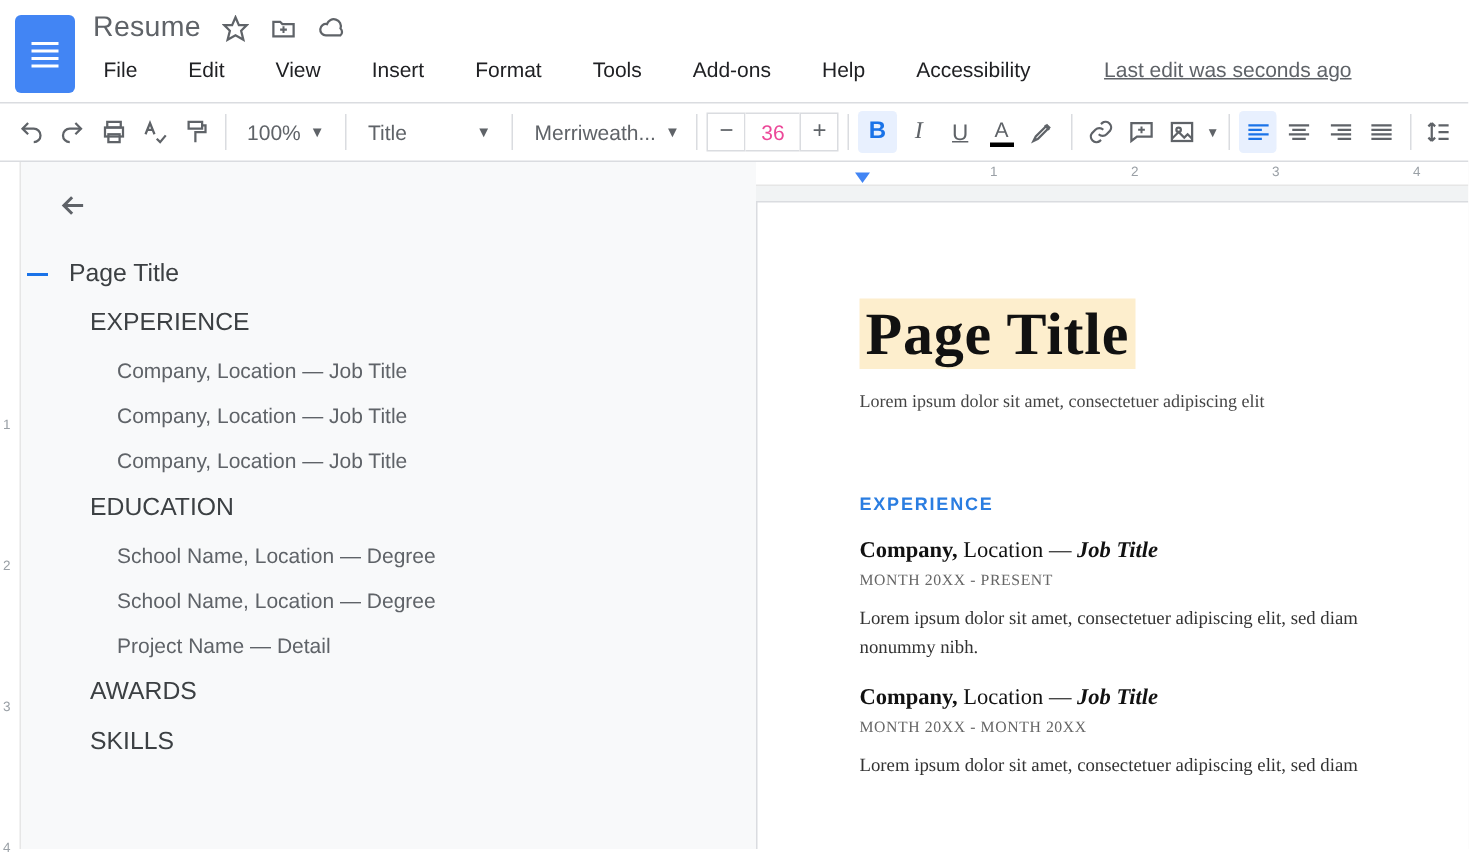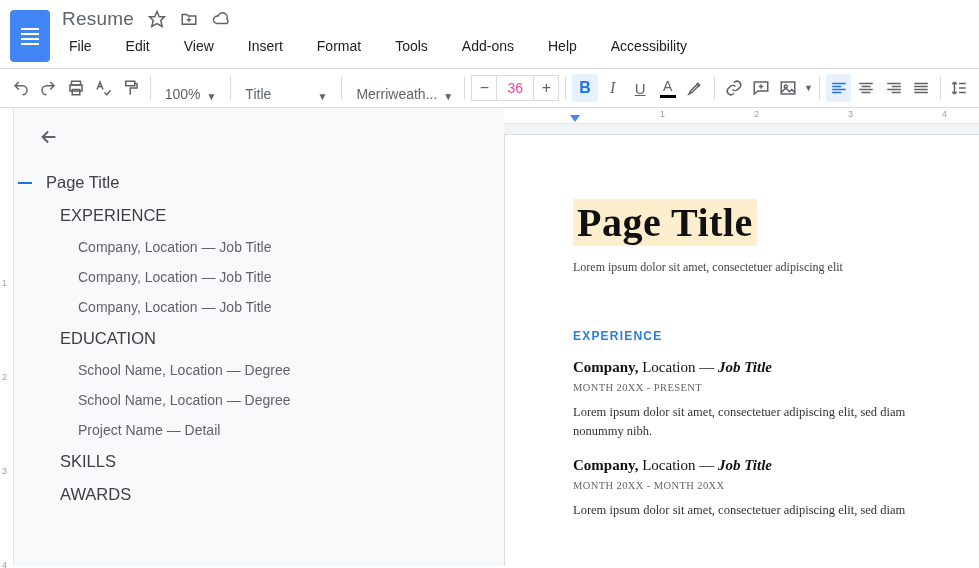--- a/index.html
+++ b/index.html
@@ -54,21 +54,21 @@
     padding: 0 8px;
     gap: 2px;
     margin-top: 6px;
   }
   .tbtn {
     width:28px; height:28px; display:flex; align-items:center; justify-content:center;
     color:#5f6368; border-radius:3px; cursor:pointer;
   }
   .sep { width:1px; height:24px; background:#dadce0; margin:0 4px; }
   .combo {
-    display:flex; align-items:flex-end; gap:6px;
+    display:flex; align-items:center; gap:6px;
     height:28px; padding:0 8px; color:#5f6368; font-size:14px; cursor:pointer;
   }
   .combo .caret { font-size:10px; color:#5f6368; }
   .fontsize-box {
     display:flex; align-items:center;
   }
   .stepbtn {
     width:26px; height:26px; border:1px solid #dadce0; display:flex;
     align-items:center; justify-content:center; color:#5f6368; cursor:pointer;
     background:#fff;
@@ -178,20 +178,21 @@
     <div class="menubar">
       <span class="menu-item">File</span>
       <span class="menu-item">Edit</span>
       <span class="menu-item">View</span>
       <span class="menu-item">Insert</span>
       <span class="menu-item">Format</span>
       <span class="menu-item">Tools</span>
       <span class="menu-item">Add-ons</span>
       <span class="menu-item">Help</span>
       <span class="menu-item">Accessibility</span>
+      <span class="last-edit">Last edit was seconds ago</span>
     </div>
   </div>
 </div>
 
 <div class="toolbar">
   <div class="tbtn">
     <svg width="18" height="18" viewBox="0 0 24 24" fill="none" stroke="#5f6368" stroke-width="2">
         <path d="M9 14L4 9l5-5"></path>
         <path d="M4 9h10a6 6 0 0 1 0 12"></path>
       </svg>
@@ -367,25 +368,25 @@
         <div class="o-row h2">
           <span class="dash"></span>
           <span>School Name, Location — Degree</span>
         </div>
         <div class="o-row h2">
           <span class="dash"></span>
           <span>Project Name — Detail</span>
         </div>
         <div class="o-row h1">
           <span class="dash"></span>
+          <span>AWARDS</span>
+        </div>
+        <div class="o-row h1">
+          <span class="dash"></span>
           <span>SKILLS</span>
-        </div>
-        <div class="o-row h1">
-          <span class="dash"></span>
-          <span>AWARDS</span>
         </div>
       </div>
   </div>
 
   <div class="canvas-area">
     <div class="hruler">
       <div class="indent" style="left:66px"></div>
       <span class="num" style="left:156px">1</span>
       <span class="num" style="left:250px">2</span>
       <span class="num" style="left:344px">3</span>

